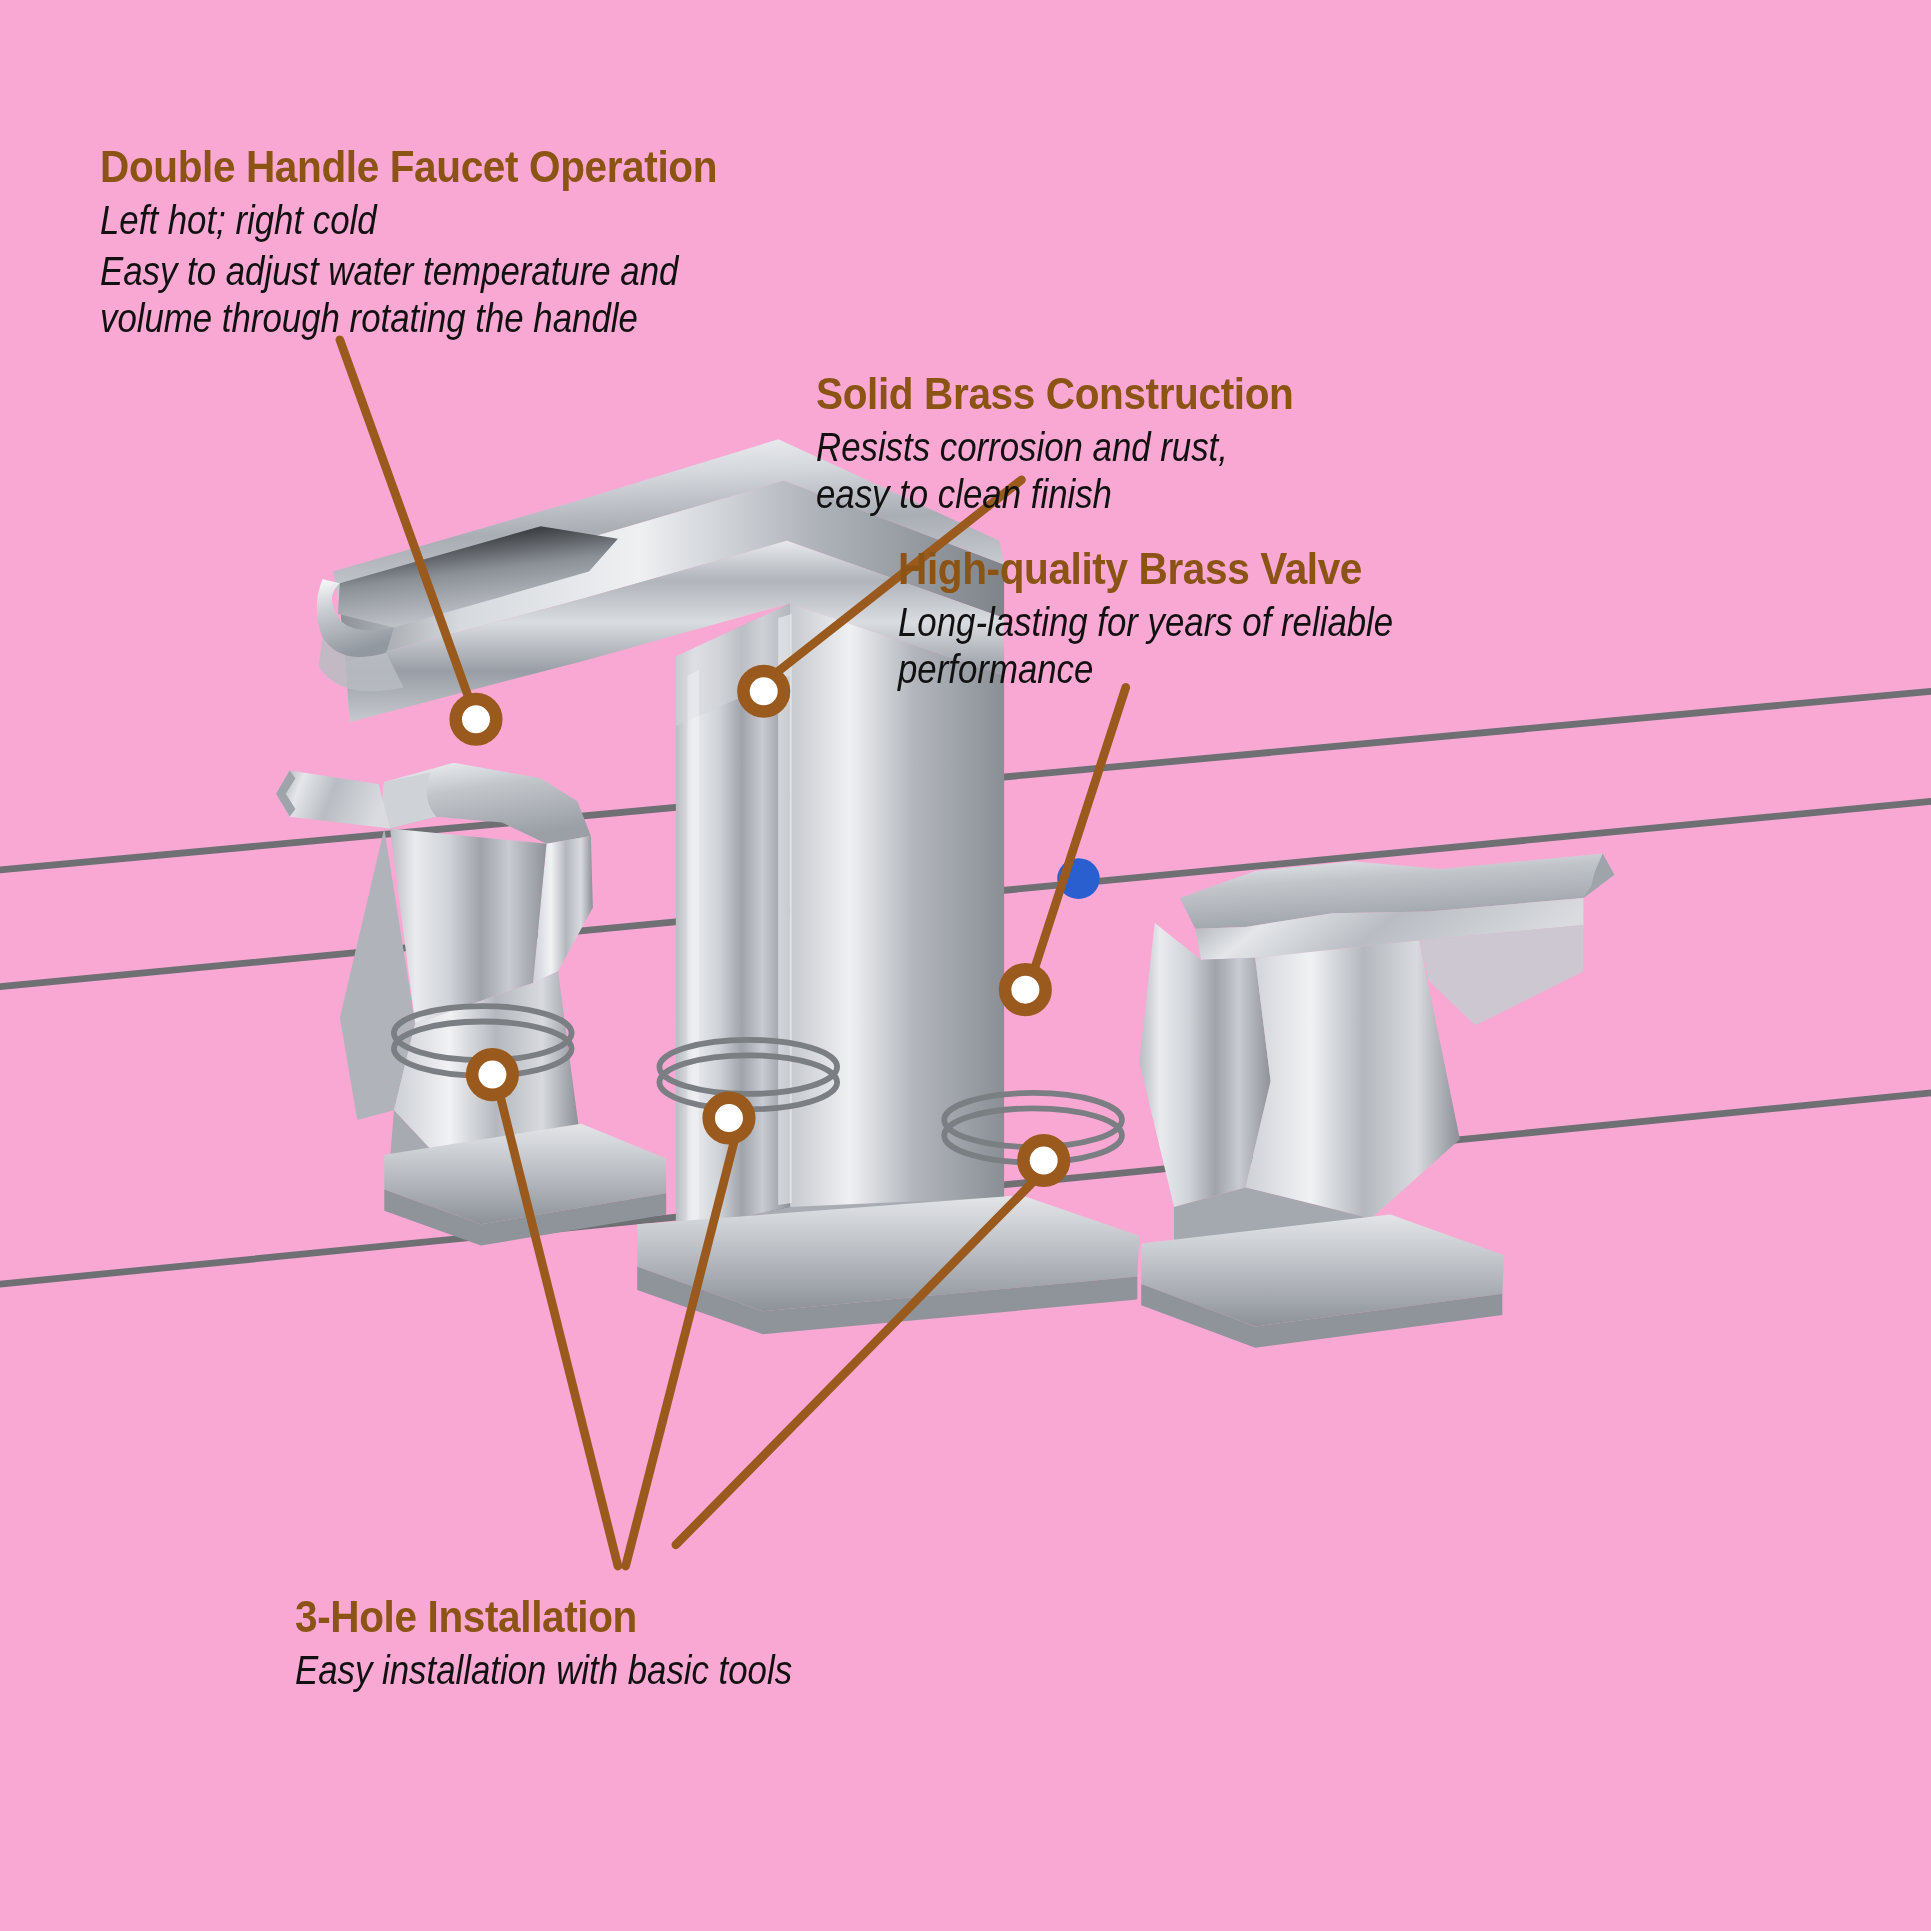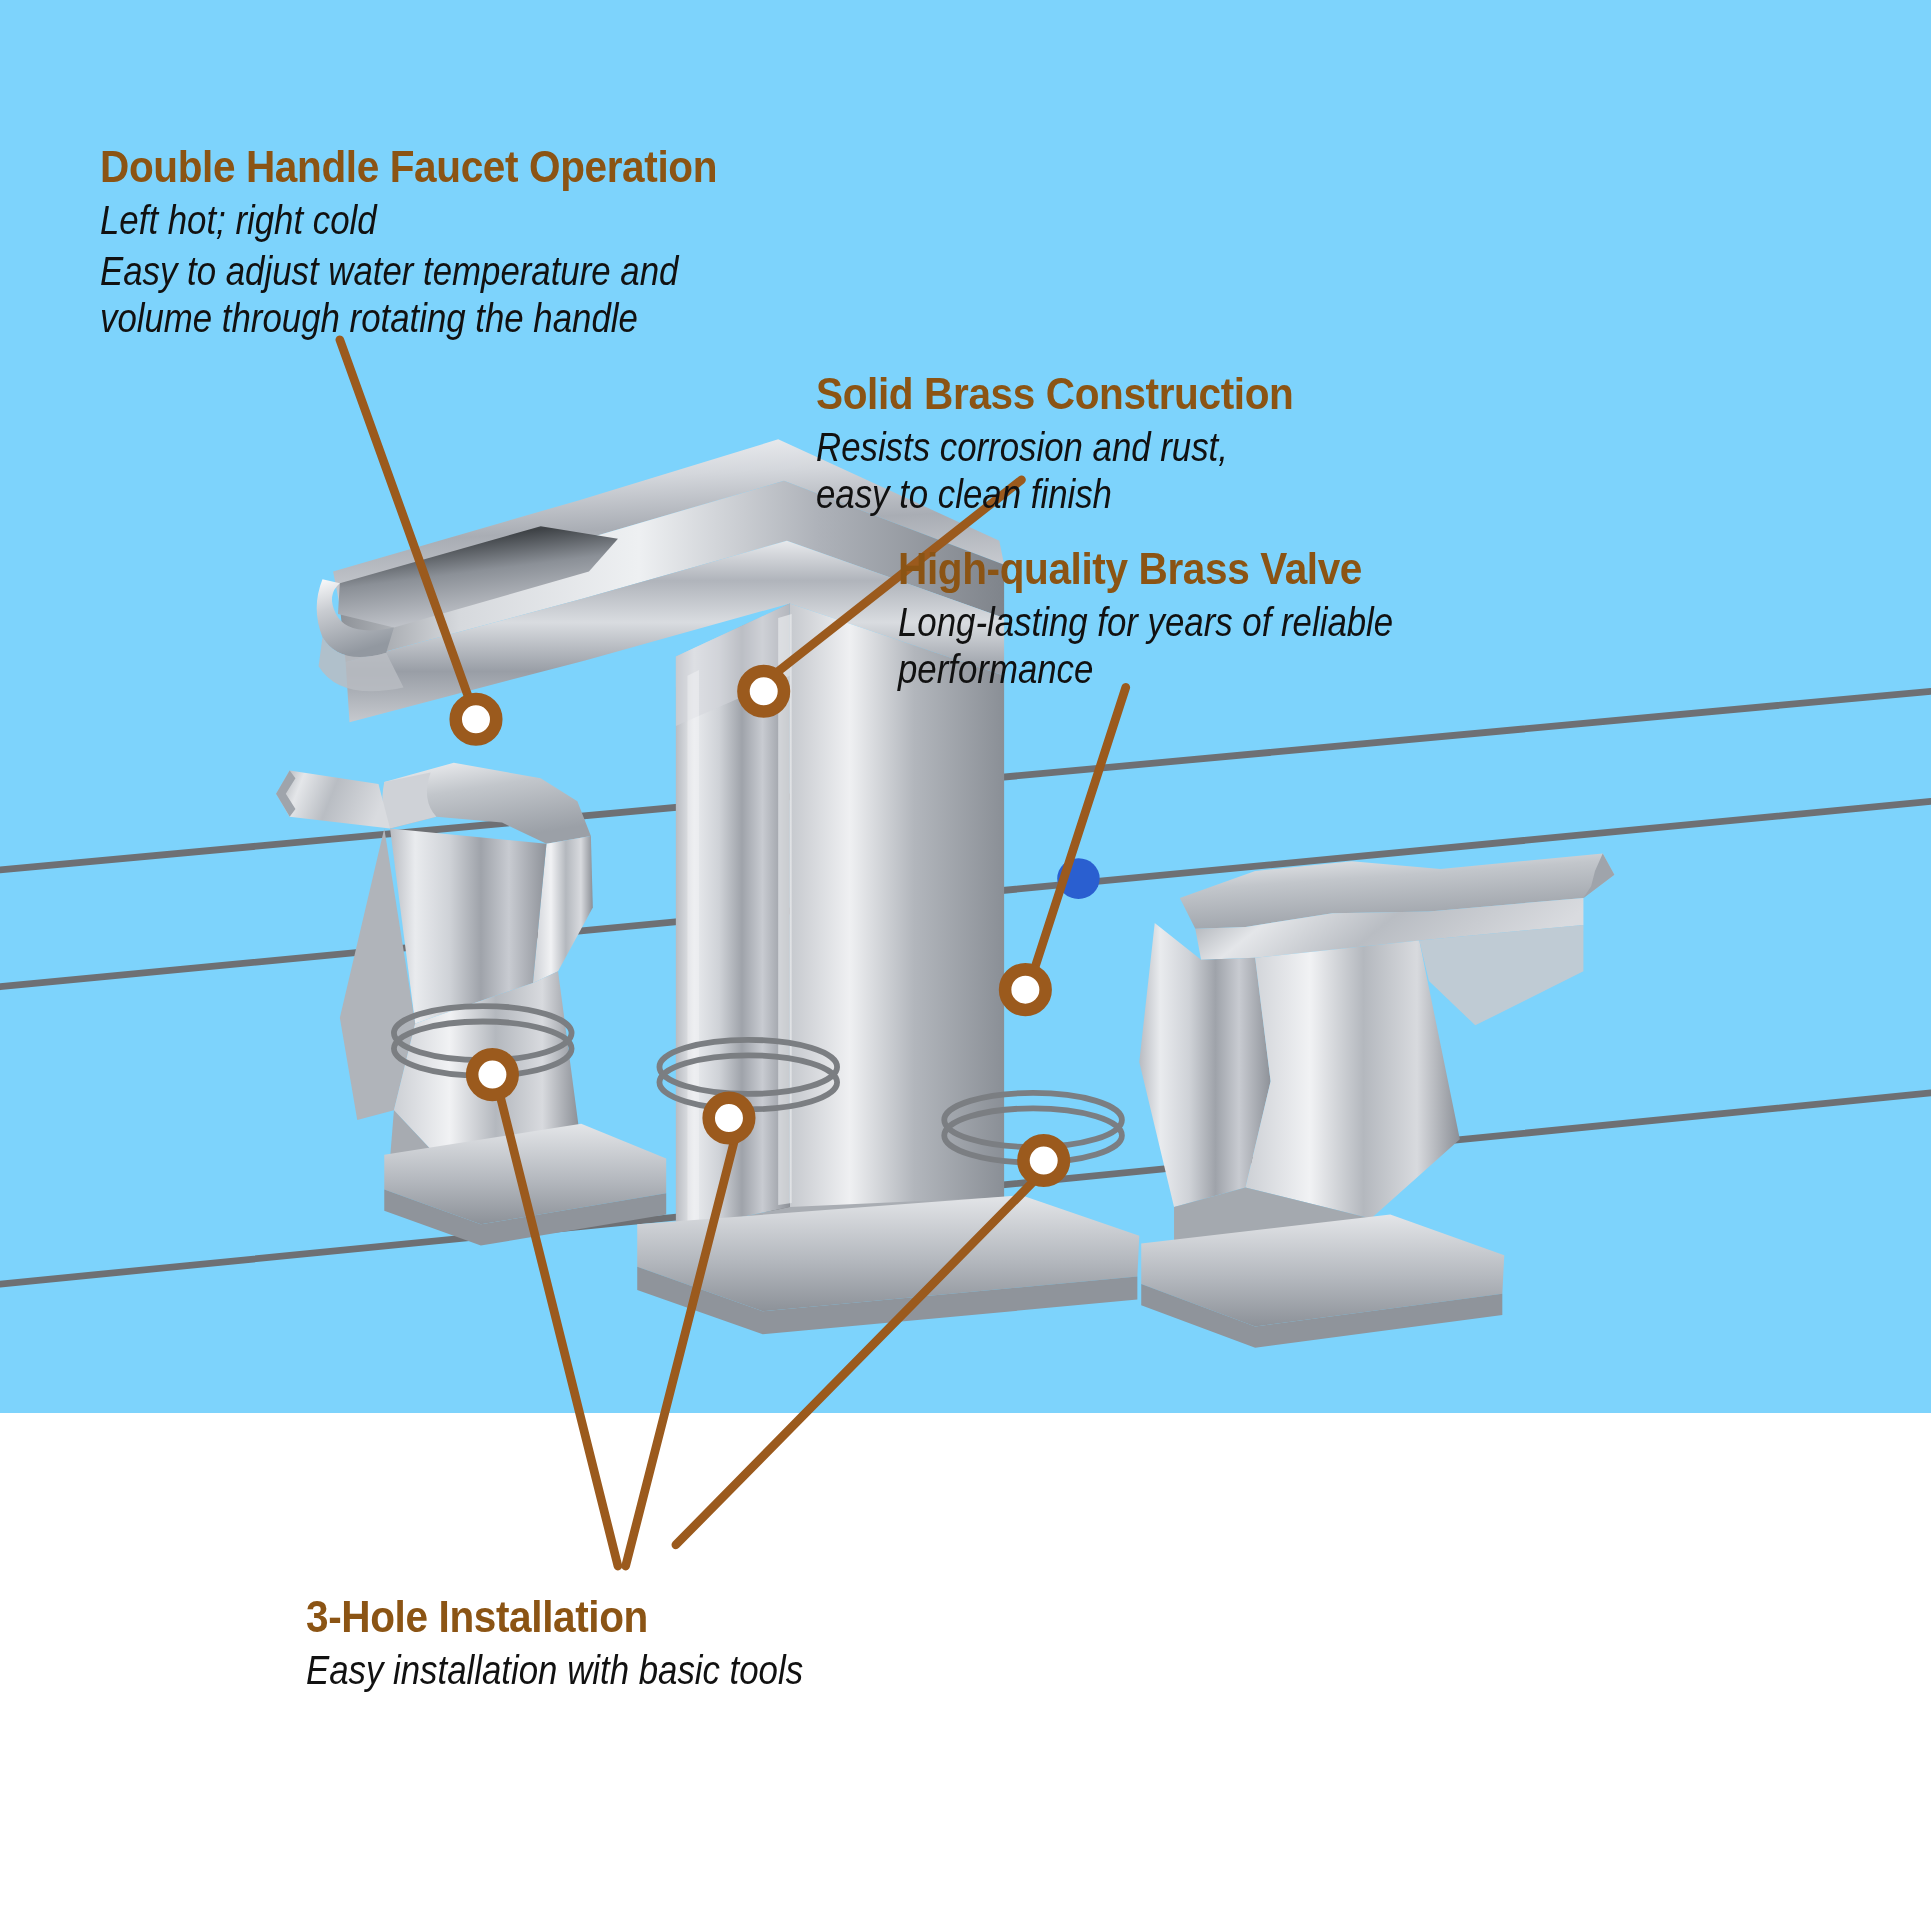--- a/index.html
+++ b/index.html
@@ -4,22 +4,22 @@
 <style>
   html,body{margin:0;padding:0;background:#ffffff;}
   body{
     width:1931px;height:1931px;
     font-family:"Liberation Sans", sans-serif;
     overflow:hidden;
     position:relative;
   }
   #stage{
     position:absolute;inset:0;
-    width:1931px;height:1413px;
-    background:#7dd3fc;
+    width:1931px;height:1931px;
+    background:#f9a8d4;
   }
   svg.layer{
     position:absolute;left:0;top:0;
     width:1931px;height:1931px;
     pointer-events:none;
   }
   .callout{
     position:absolute;
   }
   .callout h2{
@@ -44,21 +44,21 @@
     color:#111111;
     transform:scaleX(0.87);
     transform-origin:left top;
     white-space:pre-line;
   }
   .callout p.sub-tight{ margin-top:3.9px; }
 
   #c-double{ left:100px; top:143px; }
   #c-brass{  left:816px; top:330px;margin-top:40px; }
   #c-valve{  left:898px; top:545px; }
-  #c-holes{  left:306px; top:1593px; }
+  #c-holes{  left:295px; top:1593px; }
 </style>
 </head>
 <body>
 
 <div id="stage">
 
   <svg class="layer" viewBox="0 0 2000 2000">
     <defs>
       <linearGradient id="gMetalV" x1="0" y1="0" x2="1" y2="0">
         <stop offset="0%" stop-color="#b9bcc2"></stop>

